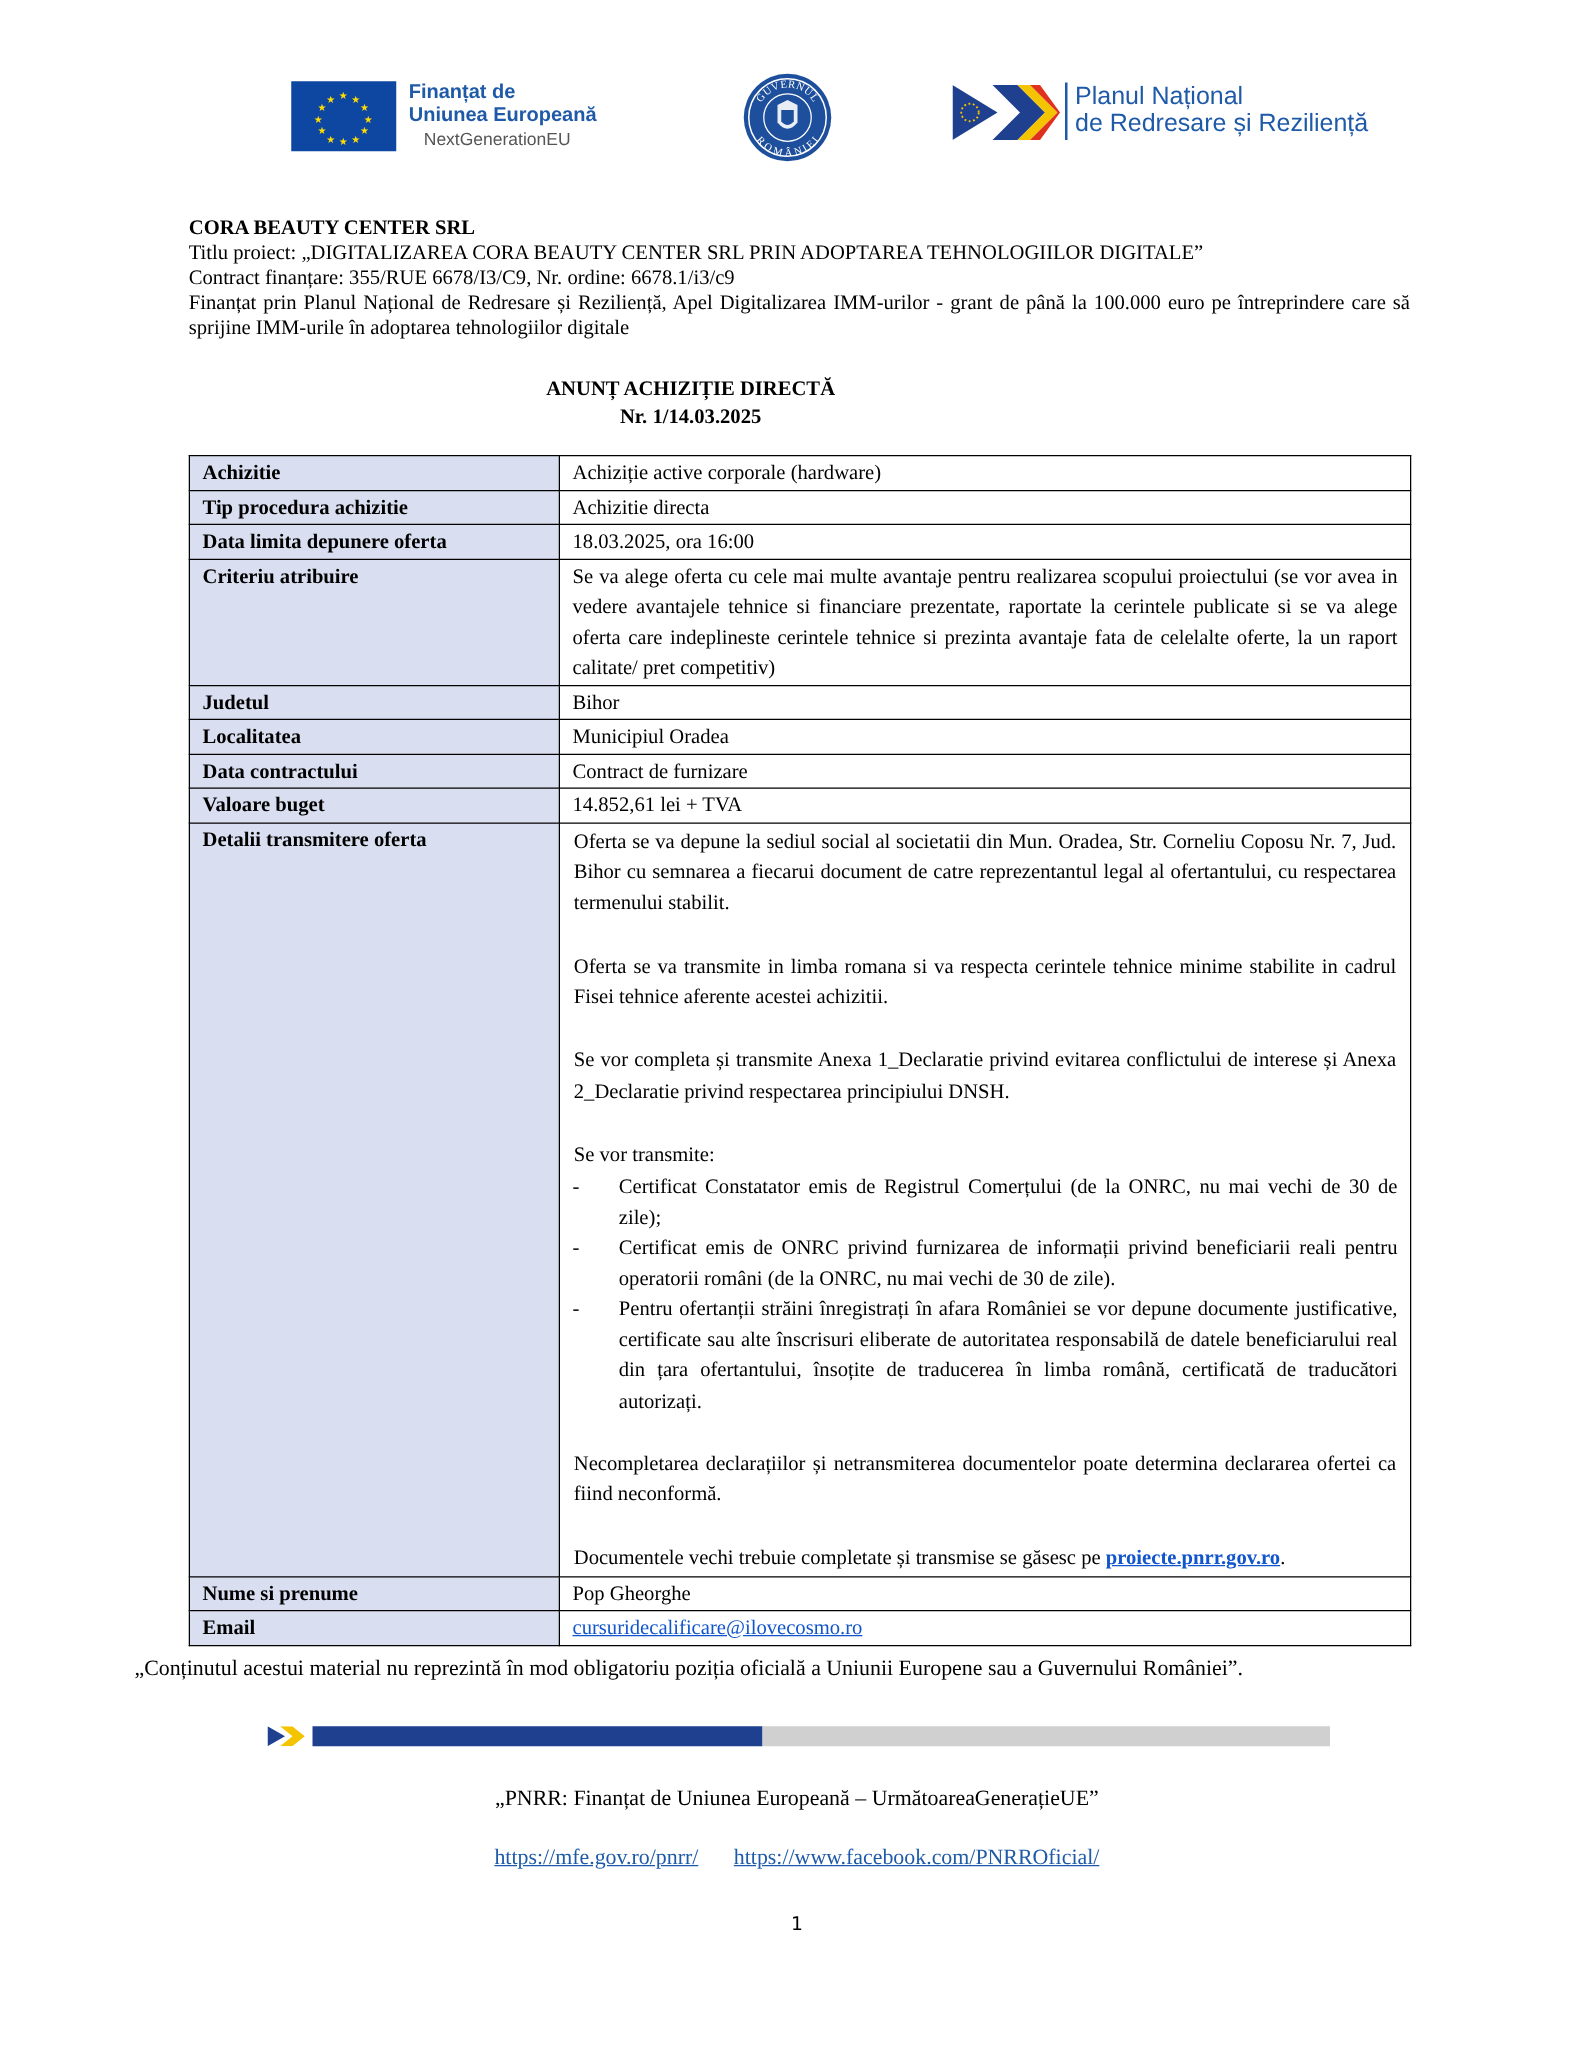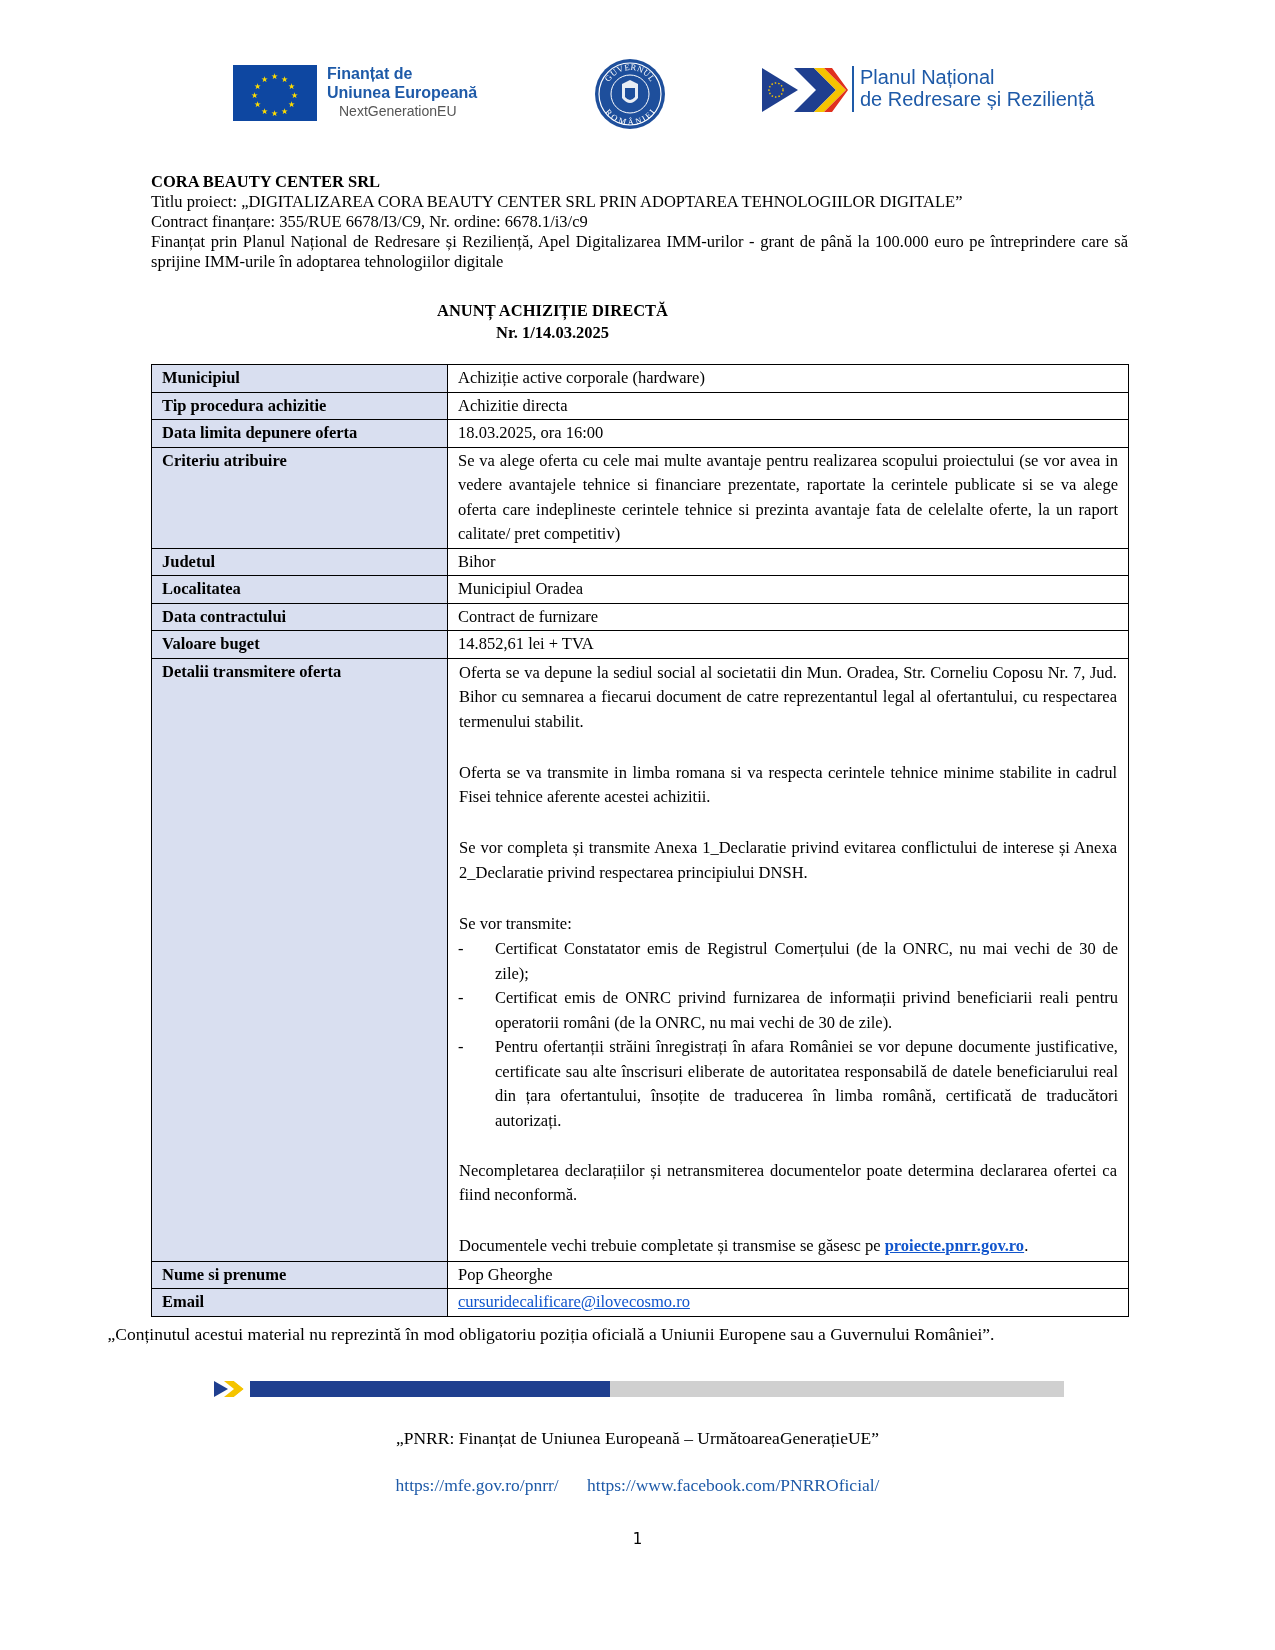--- a/index.html
+++ b/index.html
@@ -44,21 +44,21 @@
     .link { color: #1155cc; text-decoration: underline; }
     .link-bold { color: #1155cc; text-decoration: underline; font-weight: bold; }
 
     
     .disclaimer { position: absolute; left: 0; width: 1102px; top: 1324px; text-align: center; font-size: 17.5px; }
     .bar { position: absolute; left: 214px; top: 1381px; width: 850px; height: 16px; }
     .bar .fill { position: absolute; left: 36px; top: 0; height: 16px; background: #1f3f8f; }
     .bar .rest { position: absolute; top: 0; height: 16px; right: 0; background: #d0d0d0; }
     .slogan { position: absolute; left: 0; width: 1275px; top: 1428px; text-align: center; font-size: 17.5px; }
     .links { position: absolute; left: 0; width: 1275px; top: 1475px; text-align: center; font-size: 17.5px; }
-    .links a { color: #1e5aa8; margin: 0 12px; }
+    .links a { color: #1e5aa8; text-decoration: underline; margin: 0 12px; }
     .page-num { position: absolute; left: 0; width: 1275px; top: 1530px; text-align: center; font-family: "DejaVu Sans", sans-serif; font-size: 15px; }
   </style>
 </head>
 <body>
 
 <div class="logos">
   <div class="eu-logo">
     <div class="eu-flag">
       <span class="star" style="left:38px;top:8px">★</span>
       <span class="star" style="left:48px;top:11px">★</span>
@@ -124,21 +124,21 @@
 </div>
 
 <div class="title-block">
   <div>ANUNȚ ACHIZIȚIE DIRECTĂ</div>
   <div>Nr. 1/14.03.2025</div>
 </div>
 
 <table class="tbl">
   <tbody>
     <tr>
-      <td class="lbl">Municipiul</td>
+      <td class="lbl">Achizitie</td>
       <td class="val">Achiziție active corporale (hardware)</td>
     </tr>
     <tr>
       <td class="lbl">Tip procedura achizitie</td>
       <td class="val">Achizitie directa</td>
     </tr>
     <tr>
       <td class="lbl">Data limita depunere oferta</td>
       <td class="val">18.03.2025, ora 16:00</td>
     </tr>

